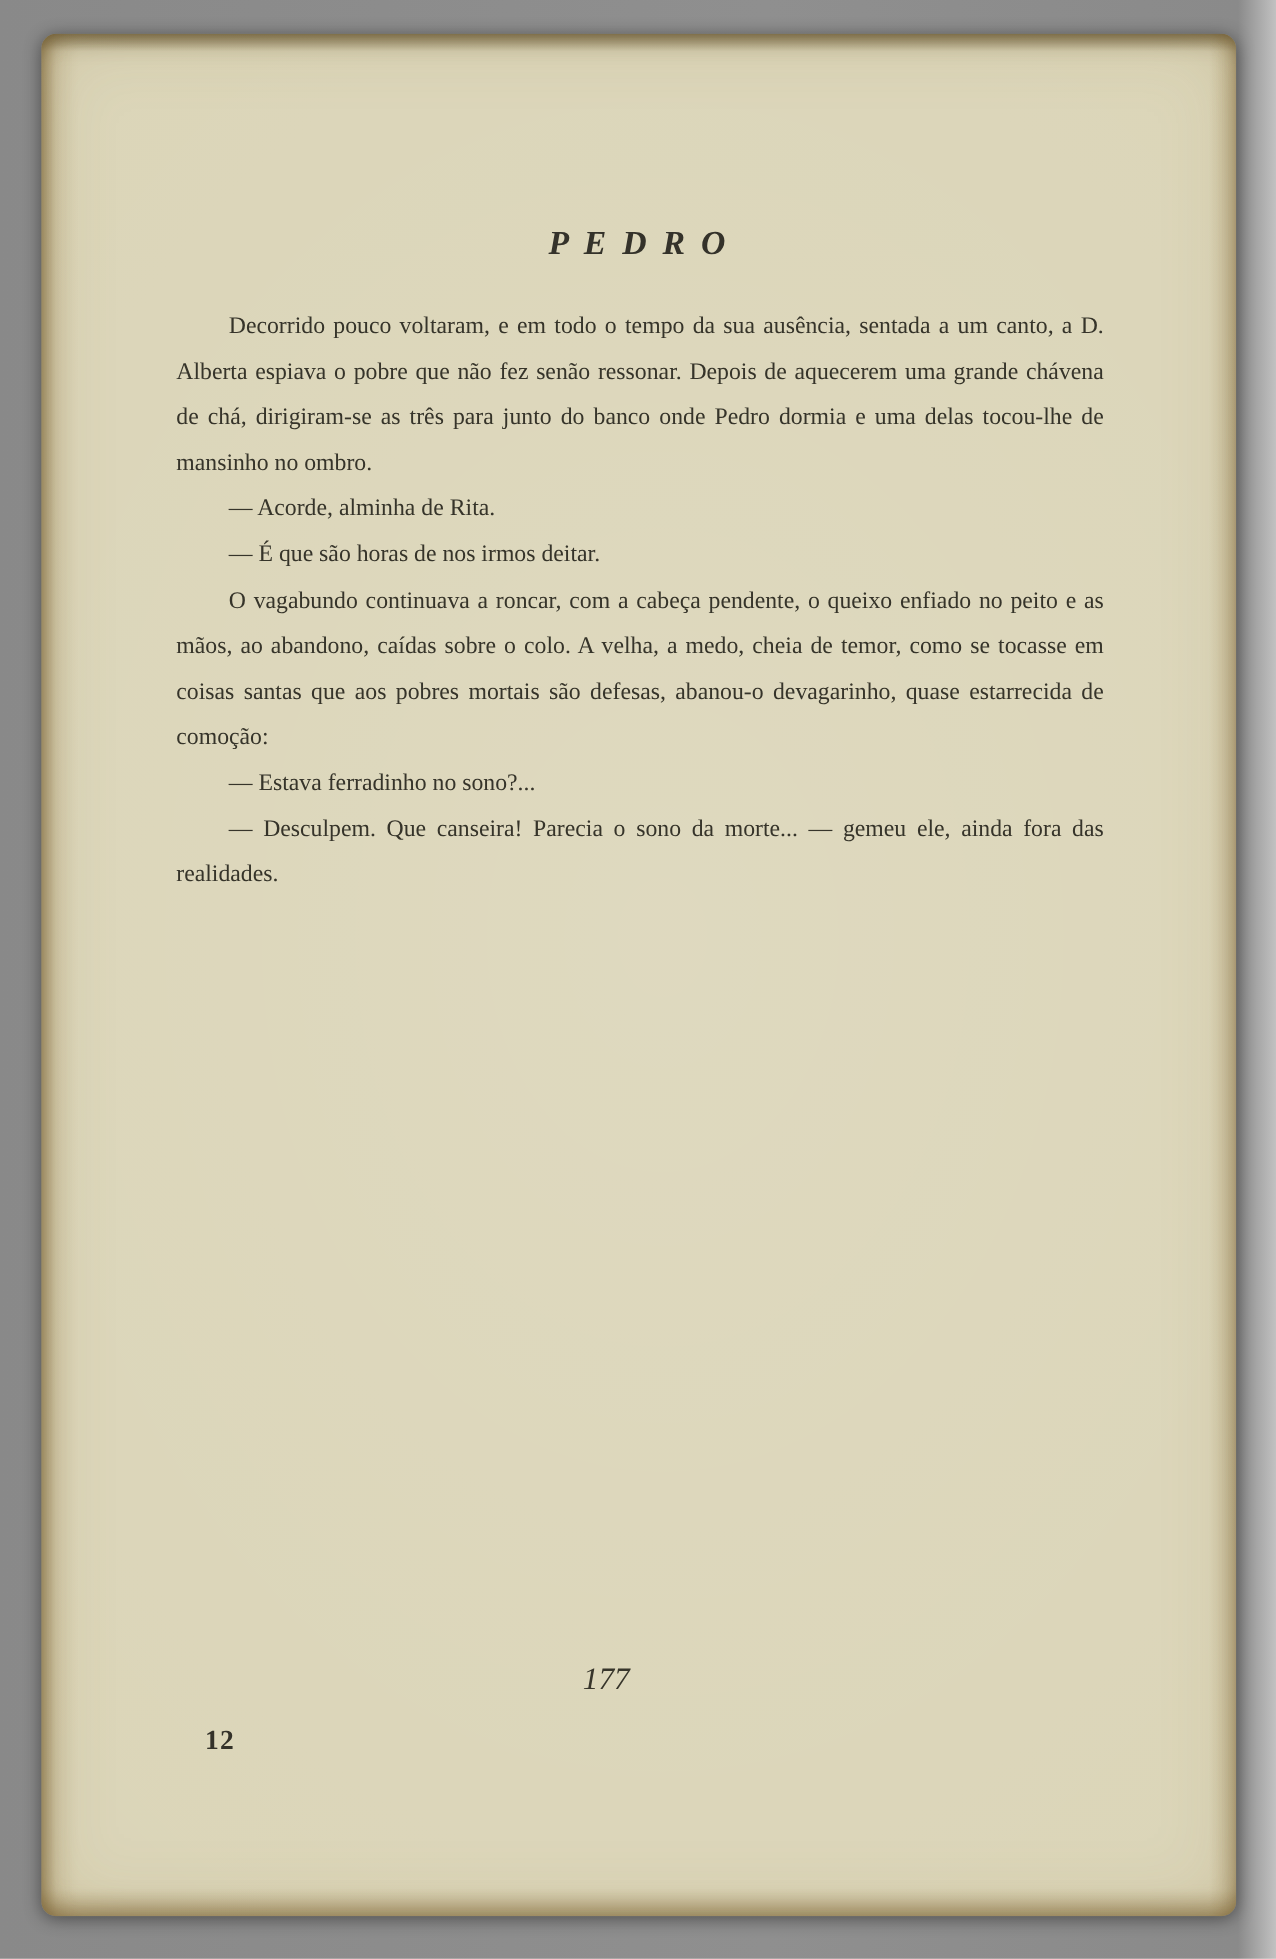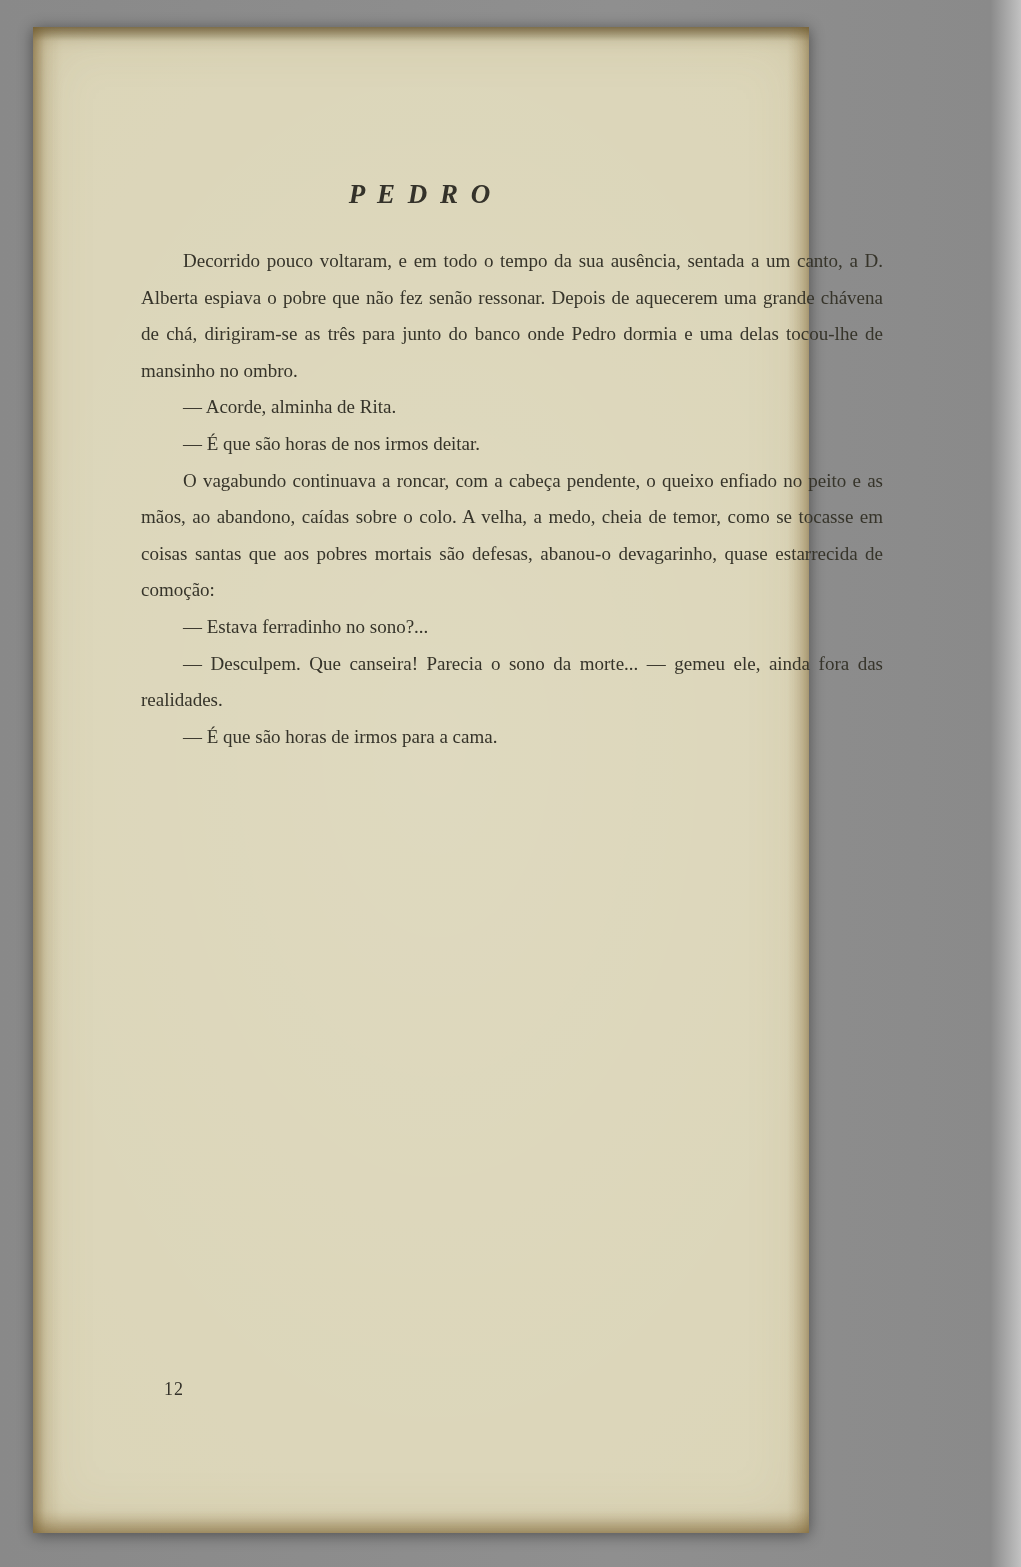--- a/index.html
+++ b/index.html
@@ -11,23 +11,23 @@
     height: 1567px;
     position: relative;
     overflow: hidden;
     background: linear-gradient(90deg, #898989 0%, #8f8f8f 60%, #8a8a8a 97%, #c2c2c2 100%);
     font-family: "Liberation Serif", "DejaVu Serif", serif;
   }
   .page {
     position: absolute;
     left: 33px;
     top: 27px;
-    width: 776px;
+    width: 956px;
     height: 1506px;
-    border-radius: 0;
+    border-radius: 12px;
     background:
       radial-gradient(ellipse 130% 110% at 52% 48%, rgba(255,255,255,0.10), rgba(0,0,0,0) 62%),
       linear-gradient(90deg, rgba(148,120,68,0.38) 0px, rgba(148,120,68,0.10) 12px, rgba(0,0,0,0) 30px),
       linear-gradient(270deg, rgba(148,120,68,0.28) 0px, rgba(0,0,0,0) 22px),
       linear-gradient(180deg, rgba(105,86,46,0.50) 0px, rgba(0,0,0,0) 14px),
       linear-gradient(0deg, rgba(148,120,68,0.34) 0px, rgba(0,0,0,0) 22px),
       #dbd5b8;
     box-shadow:
       0 2px 14px rgba(0,0,0,0.45),
       inset 0 0 60px rgba(150,122,66,0.22),
@@ -69,36 +69,36 @@
     width: 100%;
     text-align: center;
     font-style: italic;
     font-size: 25px;
     color: #37352b;
   }
   .signature {
     position: absolute;
     top: 1352px;
     left: 131px;
-    font-weight: normal;
-    font-size: 18px;
+    font-weight: bold;
+    font-size: 22px;
     letter-spacing: 1px;
     color: #34322a;
   }
 </style>
 </head>
 <body>
 
 <div class="page">
   <h1 class="title">P E D R O</h1>
 
   <div class="body-text">
     <p>Decorrido pouco voltaram, e em todo o tempo da sua ausência, sentada a um canto, a D. Alberta espiava o pobre que não fez senão ressonar. Depois de aquecerem uma grande chávena de chá, dirigiram-se as três para junto do banco onde Pedro dormia e uma delas tocou-lhe de mansinho no ombro.</p>
     <p>— Acorde, alminha de Rita.</p>
     <p>— É que são horas de nos irmos deitar.</p>
     <p>O vagabundo continuava a roncar, com a cabeça pendente, o queixo enfiado no peito e as mãos, ao abandono, caídas sobre o colo. A velha, a medo, cheia de temor, como se tocasse em coisas santas que aos pobres mortais são defesas, abanou-o devagarinho, quase estarrecida de comoção:</p>
     <p>— Estava ferradinho no sono?...</p>
     <p>— Desculpem. Que canseira! Parecia o sono da morte... — gemeu ele, ainda fora das realidades.</p>
-    <p>— É que são horas de irmos para a cama.</p>
   </div>
 
+  <div class="page-number">177</div>
   <div class="signature">12</div>
 </div>
 
 </body></html>

